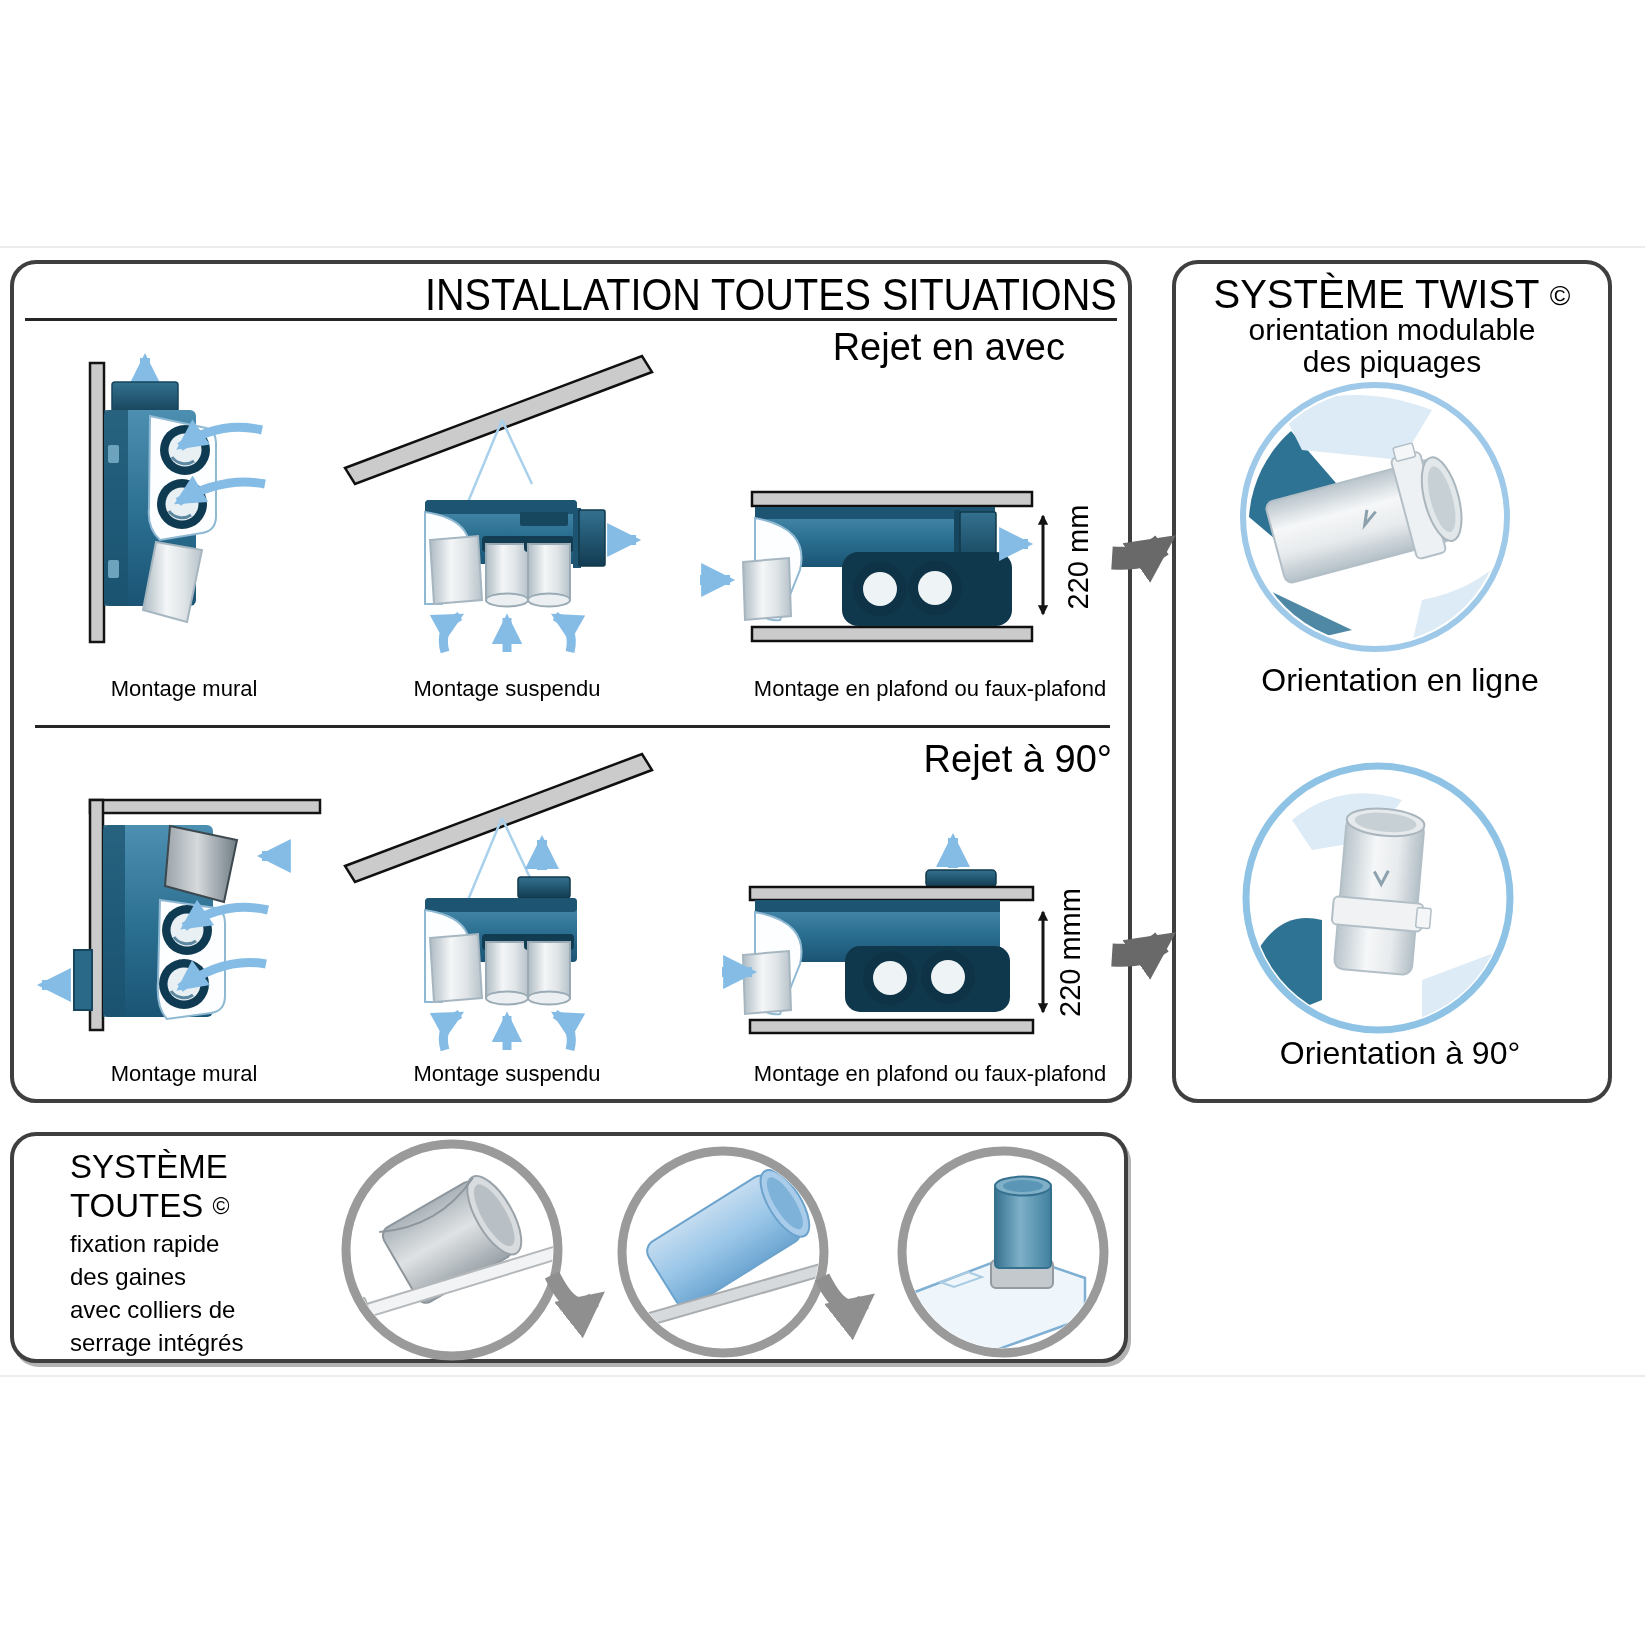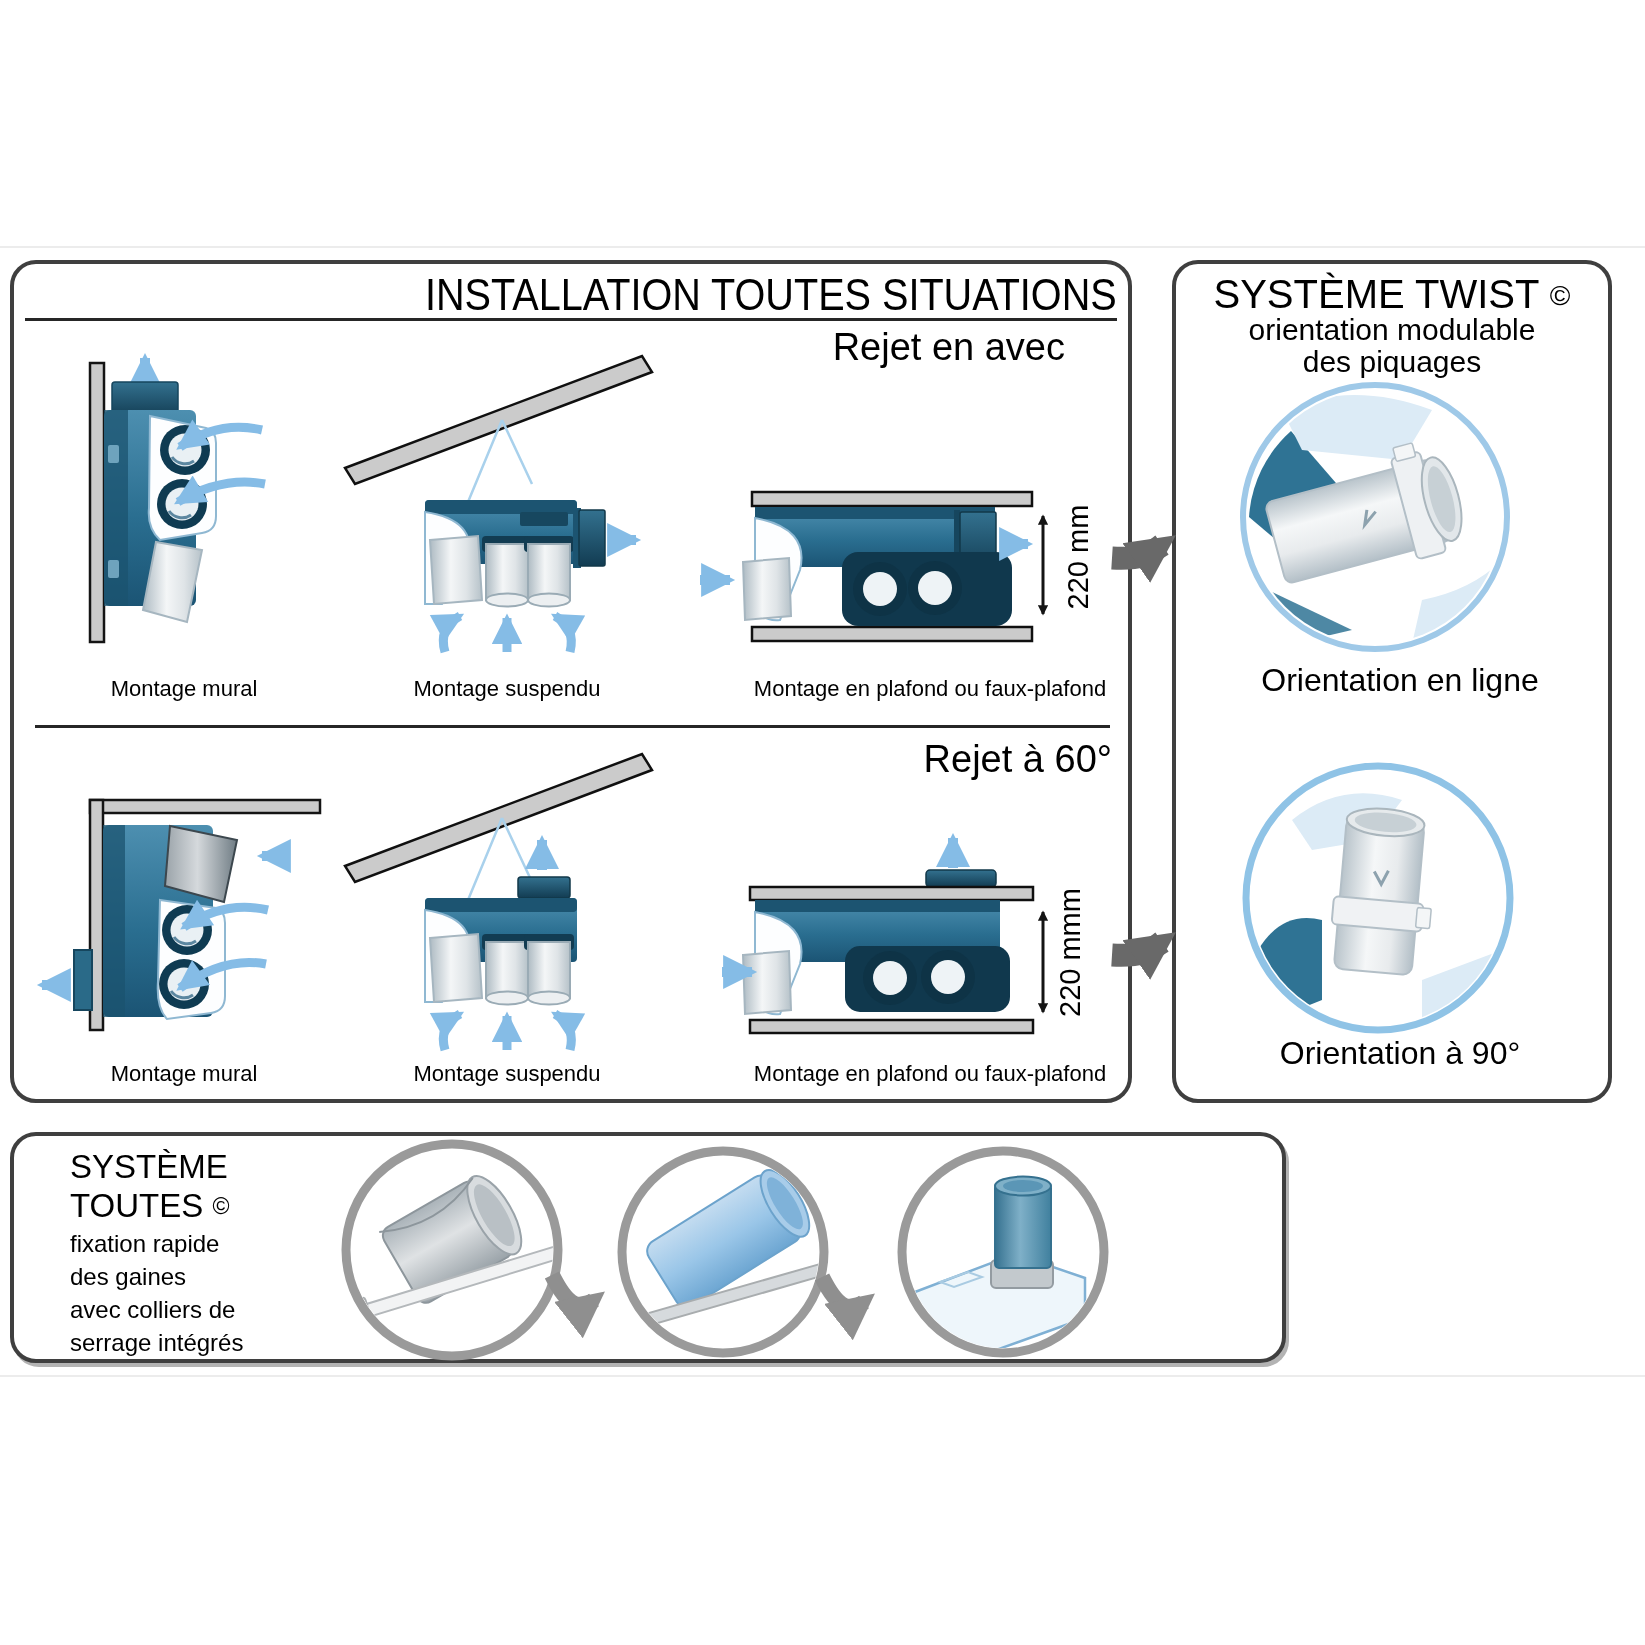--- a/index.html
+++ b/index.html
@@ -32,21 +32,21 @@
   <div class="hairline" style="top:1375px"></div>
 
   <div class="panel" style="left:10px;top:260px;width:1122px;height:843px">
     <div class="inner" style="width:1122px;height:843px">
 
       <div class="abs main-title nowrap" style="left:380px;top:10px;width:700px">INSTALLATION TOUTES SITUATIONS</div>
       <div class="sep" style="left:15px;top:58px;width:1092px"></div>
 
       <div class="abs rowhead nowrap" style="top:66px;right:67px">Rejet en avec</div>
       <div class="sep" style="left:25px;top:465px;width:1075px"></div>
-      <div class="abs rowhead nowrap" style="top:478px;right:20px">Rejet à 60°</div>
+      <div class="abs rowhead nowrap" style="top:478px;right:20px">Rejet à 90°</div>
 
       <div class="cap" style="left:49px;top:416px;width:250px">Montage mural</div>
       <div class="cap" style="left:372px;top:416px;width:250px">Montage suspendu</div>
       <div class="cap" style="left:740px;top:416px;width:360px">Montage en plafond ou faux-plafond</div>
       <div class="cap" style="left:49px;top:801px;width:250px">Montage mural</div>
       <div class="cap" style="left:372px;top:801px;width:250px">Montage suspendu</div>
       <div class="cap" style="left:740px;top:801px;width:360px">Montage en plafond ou faux-plafond</div>
 
       <div class="dim nowrap" style="left:1008px;top:281px">220 mm</div>
       <div class="dim nowrap" style="left:1000px;top:681px">220 mmm</div>
@@ -259,21 +259,21 @@
             </g>
           </g>
         </g>
       </svg>
 
       <div class="abs twist-cap nowrap" style="top:402px;left:0">Orientation en ligne</div>
       <div class="abs twist-cap nowrap" style="top:775px;left:0">Orientation à 90°</div>
     </div>
   </div>
 
-  <div class="panel" style="left:10px;top:1132px;width:1276px;height:231px;box-shadow:3px 4px 0 #b3b3b3">
+  <div class="panel" style="left:10px;top:1132px;width:1118px;height:231px;box-shadow:3px 4px 0 #b3b3b3">
     <div class="inner" style="width:1118px;height:231px">
       <div class="abs ef-title nowrap" style="left:60px;top:16px">SYSTÈME</div>
       <div class="abs ef-title nowrap" style="left:60px;top:55px"><span>TOUTES</span> <span class="copy">©</span></div>
       <div class="abs ef-desc nowrap" style="left:60px;top:96px">fixation rapide</div>
       <div class="abs ef-desc nowrap" style="left:60px;top:129px">des gaines</div>
       <div class="abs ef-desc nowrap" style="left:60px;top:162px">avec colliers de</div>
       <div class="abs ef-desc nowrap" style="left:60px;top:195px">serrage intégrés</div>
 
       <svg class="abs" style="left:0;top:0;overflow:visible" width="1118" height="231" viewBox="0 0 1118 231">
         <defs>

